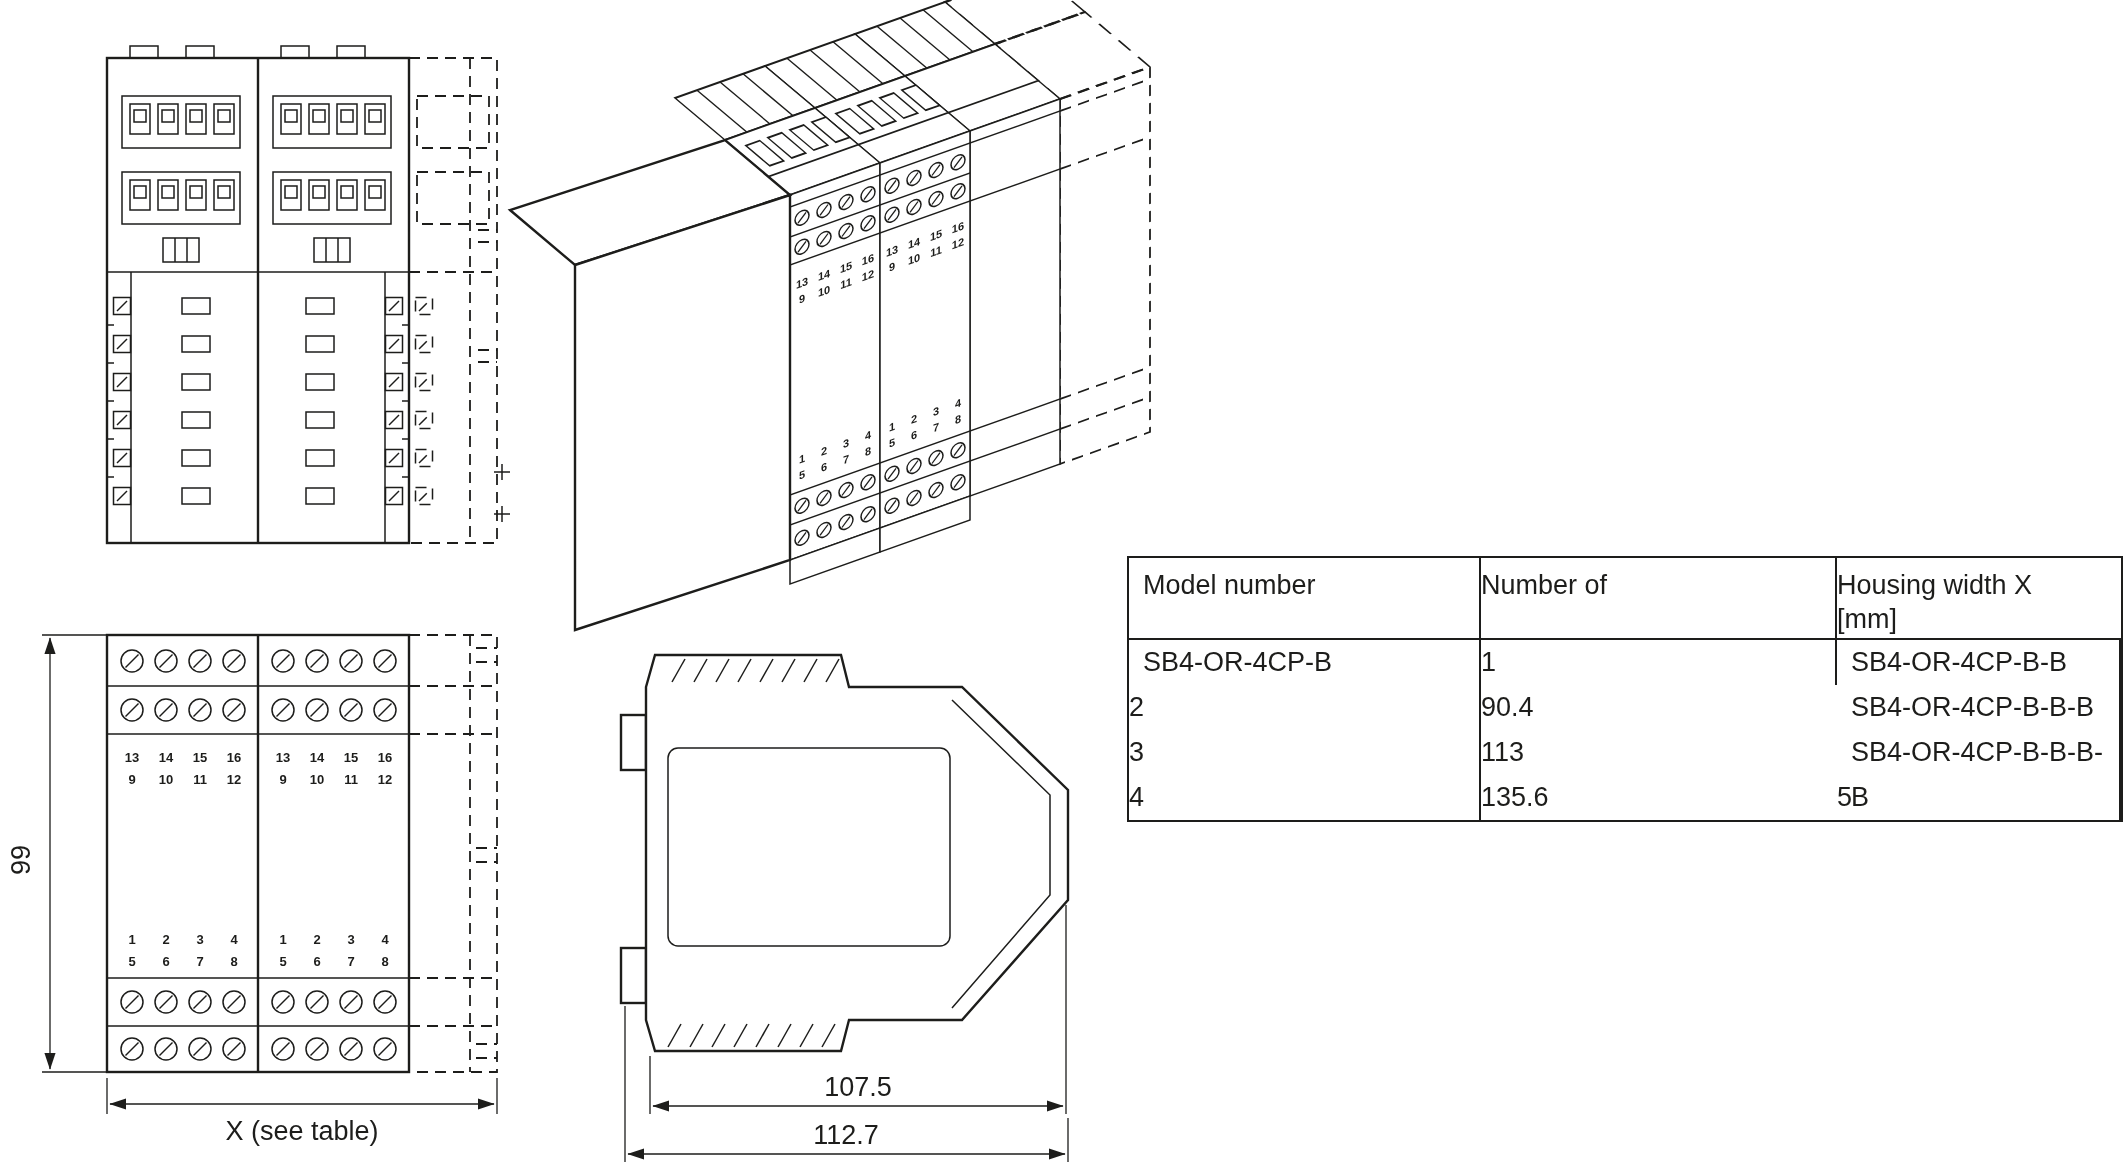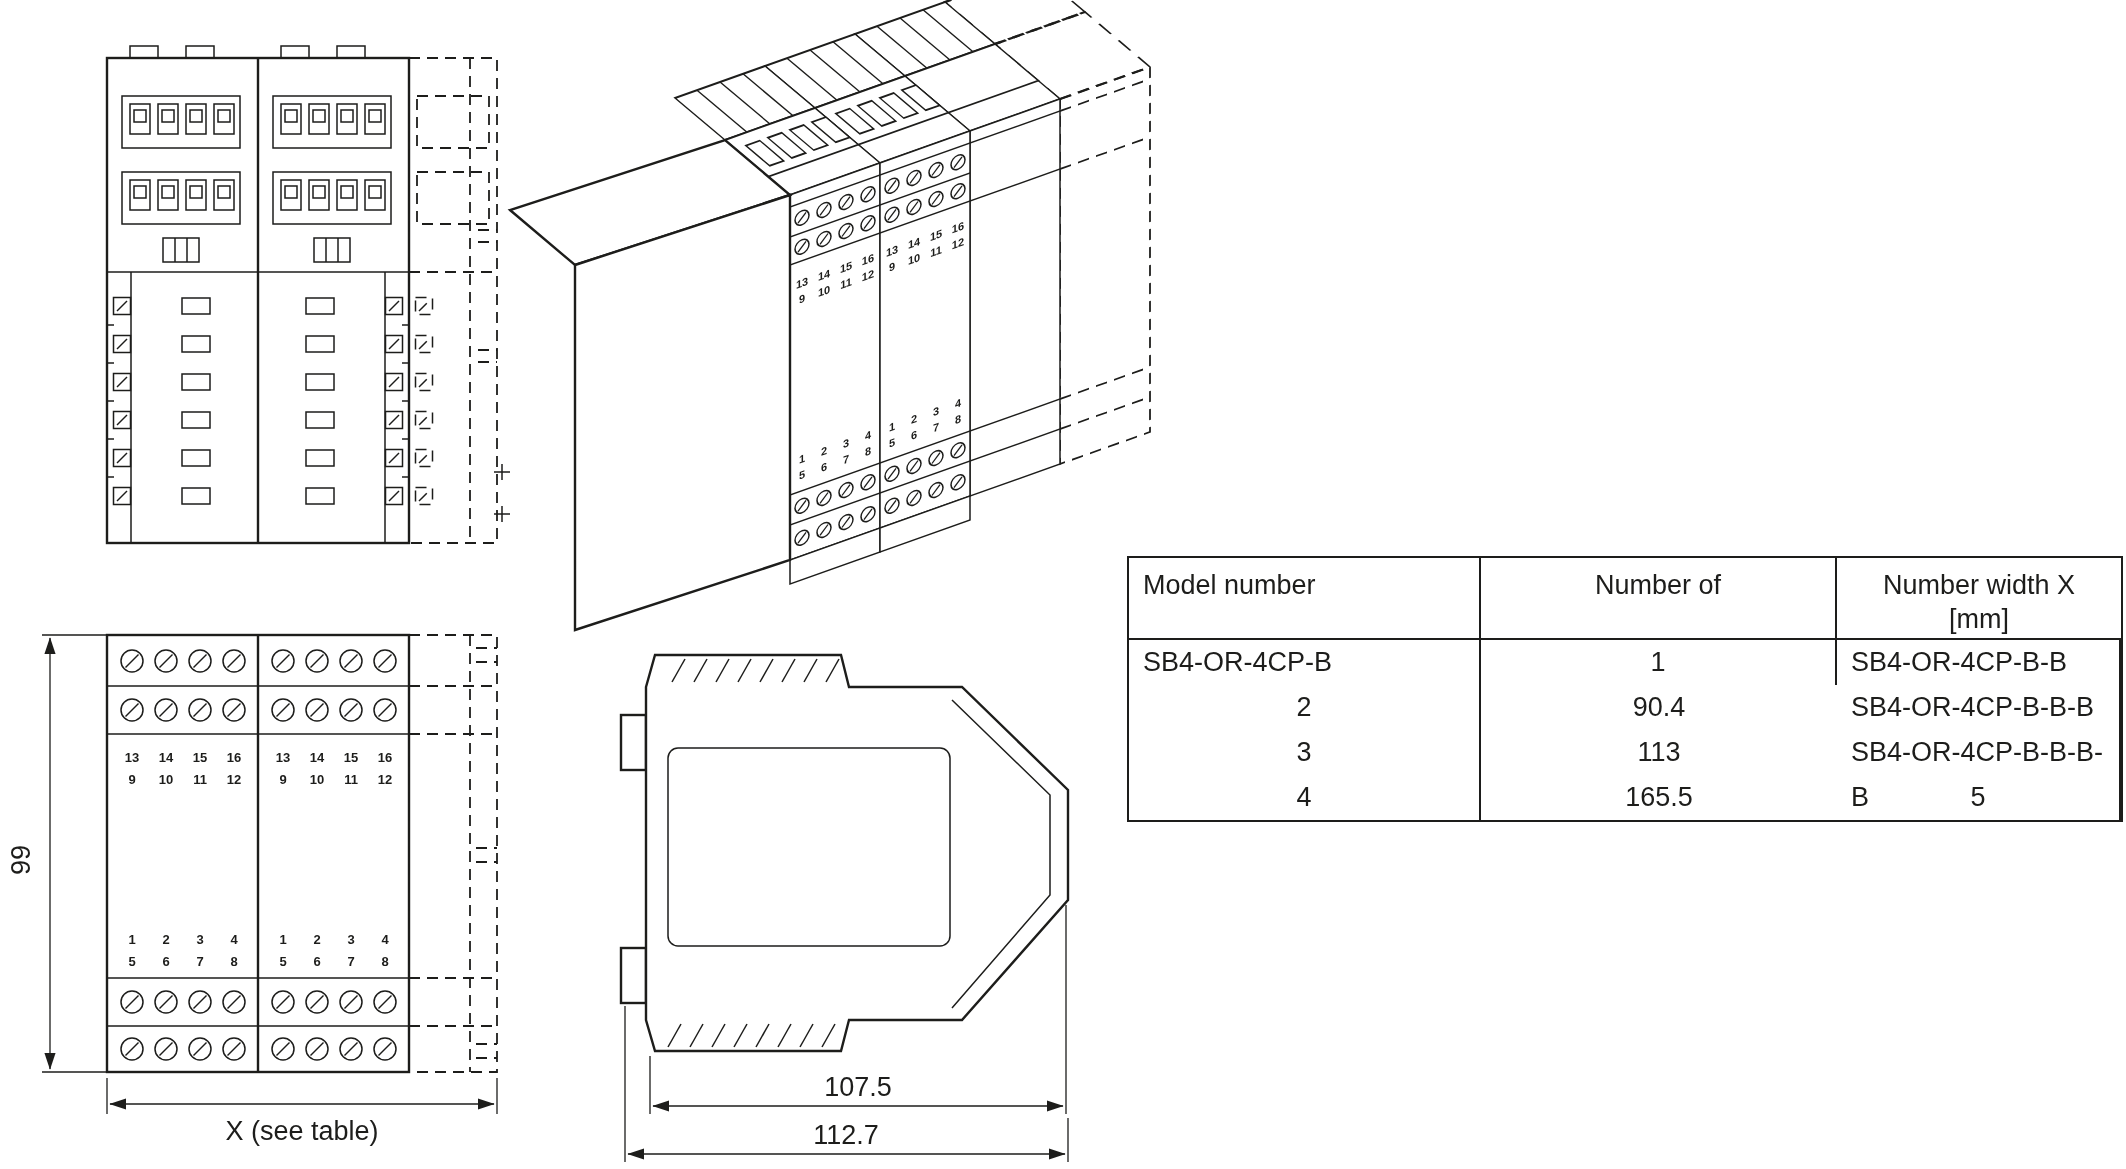--- a/index.html
+++ b/index.html
@@ -19,21 +19,21 @@
   
   .mtable{position:absolute;left:1127px;top:556px;width:992px;
           border:2.5px solid #1d1d1b;display:grid;
           grid-template-columns:352px 356px 1fr;
           font-size:27px;color:#1d1d1b;background:#ffffff;}
   .cell{box-sizing:border-box;}
   .br{border-right:2px solid #1d1d1b;}
   .bb{border-bottom:2px solid #1d1d1b;}
   .th{min-height:82px;padding-top:10px;line-height:34px;}
   .left{text-align:left;padding-left:14px;}
-  .center{text-align:center;}
+  .center{}
   .dc{height:45px;line-height:45px;}
 </style>
 </head>
 <body>
 
 <div id="page">
 
 <svg width="2126" height="1169" viewBox="0 0 2126 1169">
 
   <defs>
@@ -427,35 +427,35 @@
     <text class="t-dim" x="846" y="1144">112.7</text>
   </g>
 </svg>
 
 <div class="mtable">
   <div class="cell th left br bb">Model number</div>
   <div class="cell th center br bb">
     <div>Number of</div>
   </div>
   <div class="cell th center bb">
-    <div>Number width X</div>
+    <div>Housing width X</div>
     <div>[mm]</div>
   </div>
 
   <div class="cell dc left br">SB4-OR-4CP-B</div>
   <div class="cell dc center br">1</div>
 
   <div class="cell dc left br">SB4-OR-4CP-B-B</div>
   <div class="cell dc center br">2</div>
   <div class="cell dc center">90.4</div>
 
   <div class="cell dc left br">SB4-OR-4CP-B-B-B</div>
   <div class="cell dc center br">3</div>
   <div class="cell dc center">113</div>
 
   <div class="cell dc left br">SB4-OR-4CP-B-B-B-B</div>
   <div class="cell dc center br">4</div>
-  <div class="cell dc center">165.5</div>
+  <div class="cell dc center">135.6</div>
 
   <div class="cell dc center br">5</div>
 </div>
 
 </div>
 
 </body></html>

